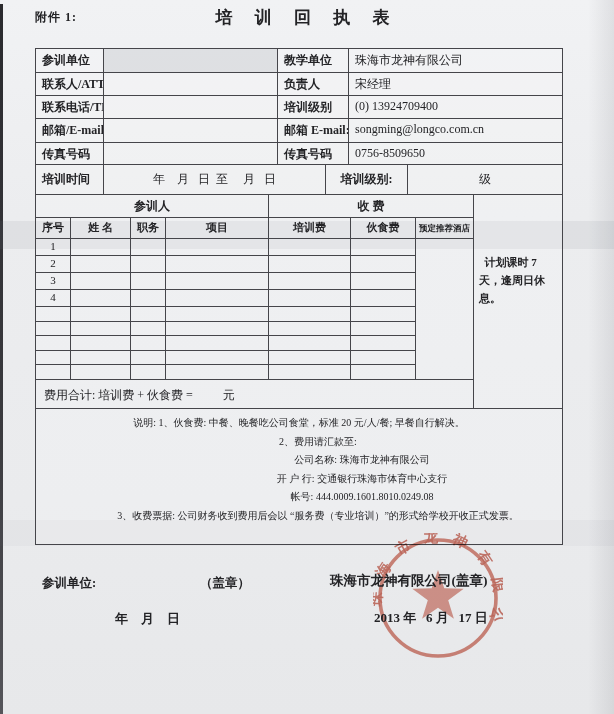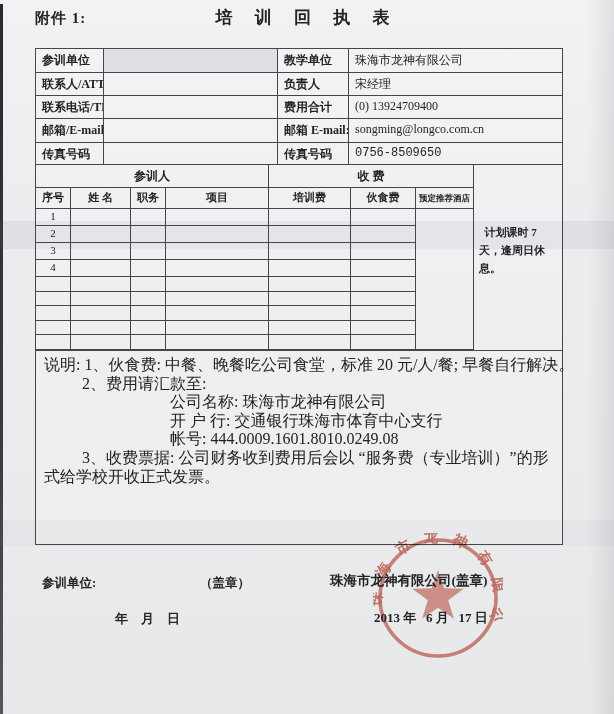--- a/index.html
+++ b/index.html
@@ -12,35 +12,35 @@
   .page{
     position:relative;width:614px;height:714px;margin:0 auto;overflow:hidden;
     background:linear-gradient(180deg,#f1f2f4 0%, #ecedef 30%, #eaebed 70%, #e7e8ea 100%);
     color:var(--ink);
   }
   .edge-line{position:absolute;left:0;top:4px;bottom:0;width:3px;background:linear-gradient(180deg,#2a2a2e,#3a3a3e 60%,#55555a);}
   .right-shade{position:absolute;right:0;top:0;bottom:0;width:26px;background:linear-gradient(90deg,rgba(0,0,0,0),rgba(60,60,70,.10));}
   .scan-band{position:absolute;left:0;right:0;top:221px;height:28px;background:rgba(110,115,128,.10);}
   .scan-band2{position:absolute;left:0;right:0;top:520px;height:26px;background:rgba(110,115,128,.05);}
 
-  .attach{position:absolute;left:35px;top:9px;font-size:15px;font-weight:700;letter-spacing:1px;}
+  .attach{position:absolute;left:35px;top:9px;font-size:12px;font-weight:700;letter-spacing:1px;}
   .title{position:absolute;left:0;right:0;top:6px;text-align:center;font-size:17px;font-weight:700;letter-spacing:9px;}
 
   .doc-table{position:absolute;left:35px;top:48px;width:528px;height:497px;border:1px solid var(--ln);box-sizing:border-box;background:rgba(255,255,255,.18);}
   .r{display:flex;border-bottom:1px solid var(--ln);box-sizing:border-box;}
   .c{box-sizing:border-box;border-right:1px solid var(--ln);padding:3px 6px 0 6px;font-size:12px;overflow:hidden;white-space:nowrap;}
   .c:last-child{border-right:none;flex:1;}
   .lab{font-weight:600;}
   .cent{text-align:center;}
   .pre{white-space:pre;}
   .shaded{background:rgba(95,100,112,.13);}
 
   .info-r{height:23px;}
   .info-r.h24{height:24px;}
-  .info-r.h22{height:22px;font-family:Liberation Mono, monospace;}
+  .info-r.h22{height:22px;}
   .w-l1{width:68px;}
   .w-blank{width:174px;}
   .w-l2{width:71px;}
 
   .proj-r{height:32px;align-items:center;}
   .proj-r .c{padding-top:0;}
   .time-r{height:30px;align-items:stretch;}
   .time-r .c{padding-top:6px;}
   .w-time{width:222px;}
   .w-lvl{width:82px;}
@@ -58,21 +58,21 @@
   .p-row.small{height:13.6px;}
   .p-row:last-child{border-bottom:none;}
   .p-row .c{font-size:11px;padding:1px 2px 0 2px;text-align:center;}
   .p-hotel{flex:1;}
   .cw1{width:35px;}.cw2{width:60px;}.cw3{width:35px;}.cw4{width:103px;}.cw5{width:82px;}.cw6{width:65px;border-right:1px solid var(--ln) !important;}
   .p-total{height:28px;font-size:12px;padding:7px 0 0 8px;box-sizing:border-box;}
   .p-remark{flex:1;display:flex;flex-direction:column;align-items:stretch;}
   .remark-head{height:42px;box-sizing:border-box;padding-top:12px;text-align:center;font-size:12px;font-weight:600;}
   .remark-note{font-size:11px;line-height:18px;padding:58px 4px 0 5px;white-space:pre-wrap;text-align:left;font-weight:bold;}
 
-  .notes{height:116px;box-sizing:border-box;padding:5px 8px 0 8px;font-size:16px;line-height:18.6px;}
+  .notes{height:116px;box-sizing:border-box;padding:5px 8px 0 8px;font-size:10px;line-height:18.6px;text-align:center;}
   .notes .n{white-space:nowrap;}
   .notes .ind1{text-indent:38px;}
   .notes .ind2{padding-left:126px;}
   .notes .wrapln{white-space:normal;text-indent:38px;}
 
   .f-unit{position:absolute;left:42px;top:575px;font-size:12.5px;font-weight:600;}
   .f-stamp-hint{position:absolute;left:200px;top:575px;font-size:12.5px;font-weight:600;}
   .f-company{position:absolute;left:330px;top:572px;font-size:13.5px;font-weight:700;z-index:3;}
   .f-blankdate{position:absolute;left:115px;top:610px;font-size:13px;font-weight:600;}
   .f-date{position:absolute;left:366px;top:609px;font-size:13px;font-weight:600;z-index:3;margin-left:8px;}
@@ -101,37 +101,43 @@
     </div>
     <div class="r info-r">
       <div class="c lab w-l1">联系人/ATTN</div>
       <div class="c w-blank"></div>
       <div class="c lab w-l2">负责人</div>
       <div class="c">宋经理</div>
     </div>
     <div class="r info-r">
       <div class="c lab w-l1">联系电话/TEL</div>
       <div class="c w-blank"></div>
-      <div class="c lab w-l2">费用合计</div>
+      <div class="c lab w-l2">培训级别</div>
       <div class="c">(0) 13924709400</div>
     </div>
     <div class="r info-r h24">
       <div class="c lab w-l1">邮箱/E-mail</div>
       <div class="c w-blank"></div>
       <div class="c lab w-l2">邮箱 E-mail:</div>
       <div class="c">songming@longco.com.cn</div>
     </div>
     <div class="r info-r h22">
       <div class="c lab w-l1">传真号码</div>
       <div class="c w-blank"></div>
       <div class="c lab w-l2">传真号码</div>
       <div class="c">0756-8509650</div>
     </div>
 
 
+    <div class="r time-r">
+      <div class="c lab w-l1">培训时间</div>
+      <div class="c cent pre w-time">年    月   日  至     月   日</div>
+      <div class="c lab cent w-lvl">培训级别:</div>
+      <div class="c cent">级</div>
+    </div>
 
     <div class="p-wrap">
       <div class="p-left">
         <div class="p-grouprow">
           <div class="c lab cent w-grp1">参训人</div>
           <div class="c lab cent">收  费</div>
         </div>
         <div class="p-subhead">
           <div class="c lab cw1">序号</div>
           <div class="c lab cw2">姓  名</div>
@@ -211,20 +217,21 @@
                 <div class="c cw1"></div>
                 <div class="c cw2"></div>
                 <div class="c cw3"></div>
                 <div class="c cw4"></div>
                 <div class="c cw5"></div>
                 <div class="c cw6"></div>
               </div>
           </div>
           <div class="p-hotel"></div>
         </div>
+        <div class="p-total pre">费用合计: 培训费 + 伙食费 =          元</div>
       </div>
       <div class="p-remark">
         <div class="remark-note">  计划课时 7
 天，逢周日休息。</div>
       </div>
     </div>
 
     <div class="notes">
       <div class="n">说明: 1、伙食费: 中餐、晚餐吃公司食堂，标准 20 元/人/餐; 早餐自行解决。</div>
       <div class="n ind1">2、费用请汇款至:</div>

